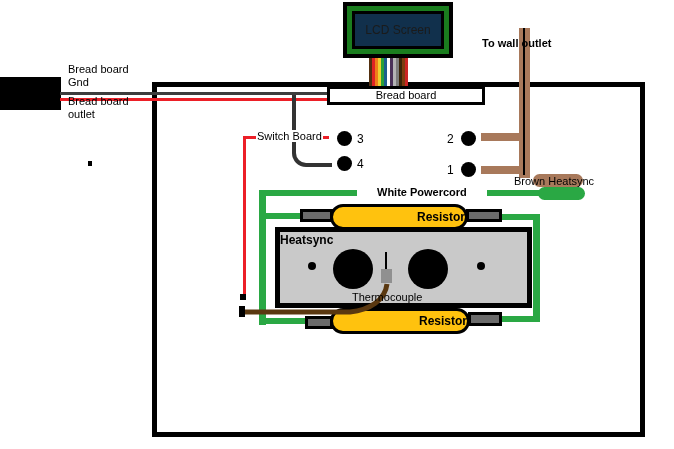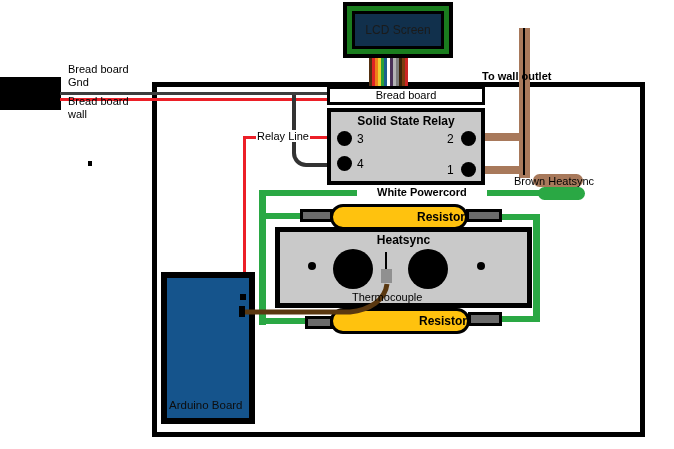--- a/index.html
+++ b/index.html
@@ -21,21 +21,21 @@
   #lcd-screen { width:100%; height:100%; background:#11304c; color:#1b1b1b; display:flex;
                 align-items:center; justify-content:center; font-size:12px;text-align:center; }
 
   
   #ribbon { left:369px; top:57px; height:31px; display:flex; }
   #ribbon .stripe { width:3px; height:100%; }
 
   
   #brown-cord { left:519px; top:28px; width:11px; height:150px; background:#a8795b; }
   #cord-line  { left:523px; top:28px; width:2px; height:147px; background:#000; }
-  #wall-outlet-label { left:482px; top:37px; font-weight:bold;margin-top:33px; }
+  #wall-outlet-label { left:482px; top:37px; font-weight:bold; }
 
   
   #bb-box { left:327px; top:86px; width:158px; height:19px; background:#fff; border:3px solid #000;
             text-align:center; line-height:12px; }
 
   
   #left-box   { left:0; top:77px; width:61px; height:33px; background:#000; }
   #gnd-wire   { left:60px; top:92px;  width:268px; height:3px; background:#3d3d3d; }
   #power-wire { left:60px; top:98px;  width:268px; height:3px; background:#ec1f27; }
   #label-gnd   { left:68px; top:63px; line-height:13px; }
@@ -82,21 +82,21 @@
   #res-top { left:330px; top:204px; width:138px; height:26px; }
   #res-bot { left:330px; top:308px; width:140px; height:26px; }
   .stub { background:#6b6b6b; border:3px solid #000; }
   #stub-tl { left:300px; top:209px; width:33px; height:13px; }
   #stub-tr { left:466px; top:209px; width:36px; height:13px; }
   #stub-bl { left:305px; top:316px; width:28px; height:13px; }
   #stub-br { left:468px; top:312px; width:34px; height:14px; }
 
   
   #heatsync { left:275px; top:227px; width:257px; height:81px; background:#c9c9c9; border:5px solid #000; }
-  #hs-title { width:100%; text-align:center; margin-top:1px; font-weight:bold; font-size:12px; }
+  #hs-title { width:100%; margin-top:1px; font-weight:bold; font-size:12px; }
   #hs-c1 { left:333px; top:249px; width:40px; height:40px; border-radius:50%; background:#000; }
   #hs-c2 { left:408px; top:249px; width:40px; height:40px; border-radius:50%; background:#000; }
   #hs-d1 { left:308px; top:262px; width:8px; height:8px; border-radius:50%; background:#000; }
   #hs-d2 { left:477px; top:262px; width:8px; height:8px; border-radius:50%; background:#000; }
   #hs-line { left:385px; top:252px; width:2px; height:18px; background:#000; }
   #hs-square { left:381px; top:269px; width:11px; height:14px; background:#909090; }
   #thermo-label { left:352px; top:291px; background:transparent; }
 
   
   #arduino { left:161px; top:272px; width:94px; height:152px; background:#15548c; border:6px solid #000; }
@@ -131,21 +131,21 @@
 
   <div class="abs" id="left-box"></div>
   <div class="abs" id="gnd-wire"></div>
   <div class="abs" id="power-wire"></div>
   <div class="lbl" id="label-gnd">
     <div>Bread board</div>
     <div>Gnd</div>
   </div>
   <div class="lbl" id="label-power">
     <div>Bread board</div>
-    <div>wall</div>
+    <div>outlet</div>
   </div>
   <div class="abs" id="stray-dot"></div>
 
   <div class="abs" id="black-elbow"></div>
   <div class="abs" id="red-v"></div>
   <div class="abs" id="switch-wire"></div>
 
   <div class="abs" id="green-top"></div>
   <div class="abs" id="green-left-v"></div>
   <div class="abs" id="green-ml"></div>
@@ -166,23 +166,20 @@
   </div>
 
   <div class="abs" id="lcd">
     <div id="lcd-green">
       <div id="lcd-black">
         <div id="lcd-screen">LCD Screen</div>
       </div>
     </div>
   </div>
 
-  <div class="abs" id="relay">
-    <div id="relay-title">Solid State Relay</div>
-  </div>
   <div class="abs pin" id="pin3"></div>
   <div class="lbl" id="pin3-label">3</div>
   <div class="abs pin" id="pin2"></div>
   <div class="lbl" id="pin2-label">2</div>
   <div class="abs pin" id="pin4"></div>
   <div class="lbl" id="pin4-label">4</div>
   <div class="abs pin" id="pin1"></div>
   <div class="lbl" id="pin1-label">1</div>
 
   <div class="abs stub" id="stub-tl"></div>
@@ -195,29 +192,26 @@
   <div class="abs" id="heatsync">
     <div id="hs-title">Heatsync</div>
   </div>
   <div class="abs" id="hs-c1"></div>
   <div class="abs" id="hs-c2"></div>
   <div class="abs" id="hs-d1"></div>
   <div class="abs" id="hs-d2"></div>
   <div class="abs" id="hs-line"></div>
   <div class="abs" id="hs-square"></div>
 
-  <div class="abs" id="arduino">
-    <div id="arduino-label">Arduino Board</div>
-  </div>
 
   <svg id="thermo-svg" width="674" height="449">
     <path d="M387,284 C385,300 370,310 350,312 L245,312" fill="none" stroke="#5a3810" stroke-width="5"></path>
   </svg>
   <div class="abs" id="ard-dot"></div>
   <div class="abs" id="ard-pin"></div>
 
   <div class="lbl" id="wall-outlet-label">To wall outlet</div>
-  <div class="lbl" id="switch-label">Relay Line</div>
+  <div class="lbl" id="switch-label">Switch Board</div>
   <div class="lbl" id="white-pc-label">White Powercord</div>
   <div class="lbl" id="brown-pc-label">Brown Heatsync</div>
   <div class="lbl" id="thermo-label">Thermocouple</div>
 
 </div>
 
 </body></html>

